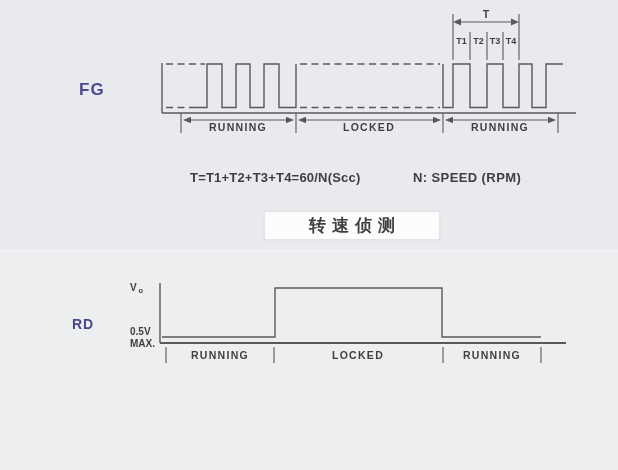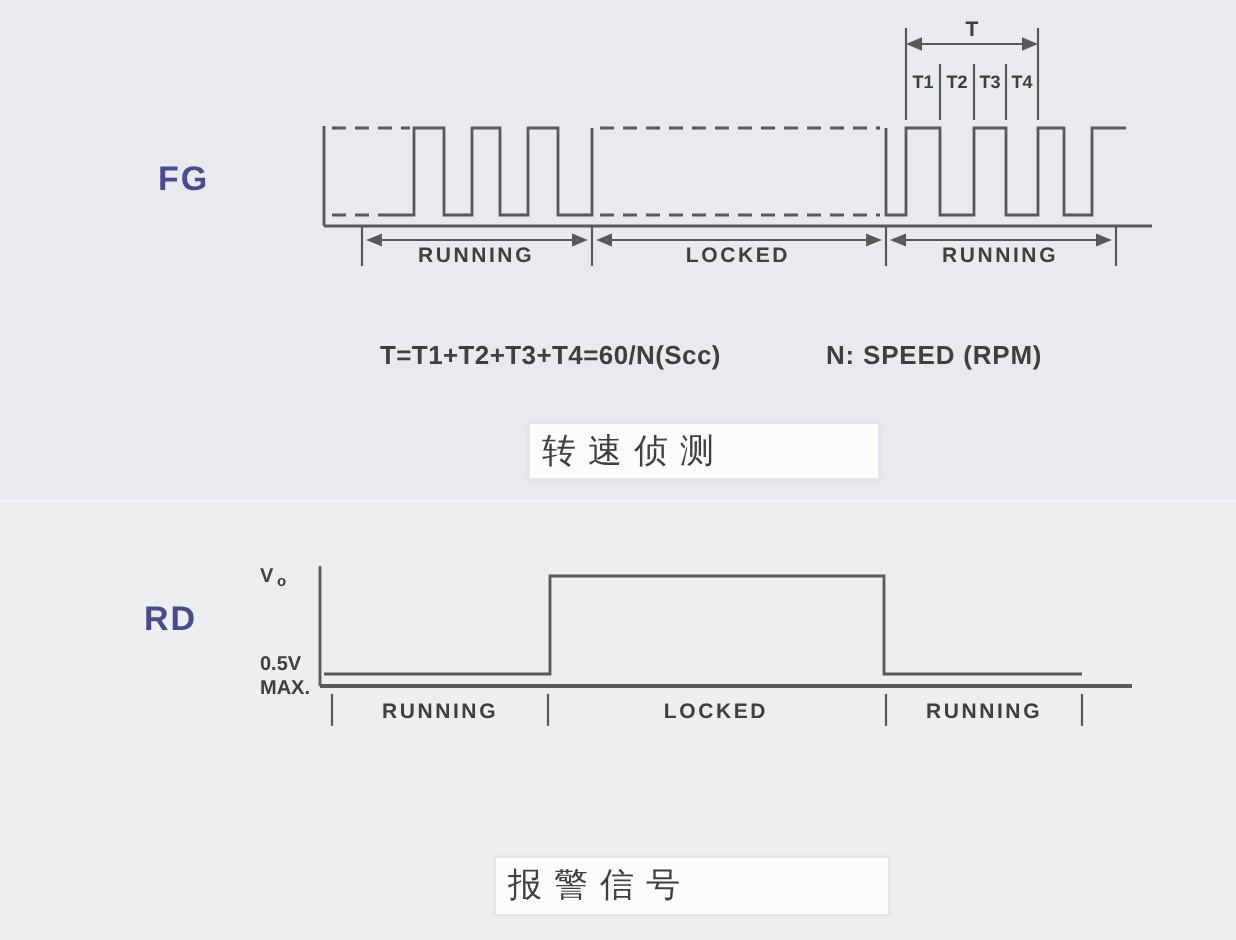--- a/index.html
+++ b/index.html
@@ -17,28 +17,28 @@
   .svg-label{font-family:"Liberation Sans", sans-serif;font-weight:bold;
              fill:var(--text-dark,#3f3f3f);}
   .section-label{font-size:10.5px;letter-spacing:1.3px;}
   .t-label{font-size:9px;}
   .t-main{font-size:10.5px;}
   .level-label{font-size:10px;}
   .level-sub{font-size:7.5px;}
   .sig-label{position:absolute;font-weight:bold;color:var(--signal,#4a4a8e);
              letter-spacing:1px;}
   .sig-fg{left:79px;top:80px;font-size:17px;}
-  .sig-rd{left:72px;top:300px;font-size:17px;}
+  .sig-rd{left:72px;top:316px;font-size:14px;}
   .formula-row{position:absolute;top:154px;left:0;width:618px;font-size:13px;
                font-weight:bold;color:var(--text-dark,#3f3f3f);}
   .formula{position:absolute;left:190px;top:16px;letter-spacing:0.2px;}
   .speed-note{position:absolute;left:413px;top:16px;letter-spacing:0.4px;}
   .caption-box{position:absolute;background:var(--box-bg,#fcfcfc);
                border:1px solid #e2e4e7;box-shadow:0 0 3px rgba(0,0,0,0.05);
-               font-weight:normal;color:var(--text-dark,#3f3f3f);
+               text-align:center;font-weight:bold;color:var(--text-dark,#3f3f3f);
                font-size:17px;letter-spacing:6px;text-indent:6px;}
   .caption-fg{left:264px;top:211px;width:174px;height:27px;line-height:27px;}
   .caption-rd{left:247px;top:428px;width:196px;height:28px;line-height:28px;}
 </style>
 </head>
 <body>
 
 <div class="screen">
 
   <div class="bg-top"></div>
@@ -111,15 +111,14 @@
       </g>
     </g>
   </svg>
 
   <div class="formula-row">
     <span class="formula">T=T1+T2+T3+T4=60/N(Scc)</span>
     <span class="speed-note">N: SPEED (RPM)</span>
   </div>
 
   <div class="caption-box caption-fg">转速侦测</div>
-  <div class="caption-box caption-rd">报警信号</div>
 
 </div>
 
 </body></html>

